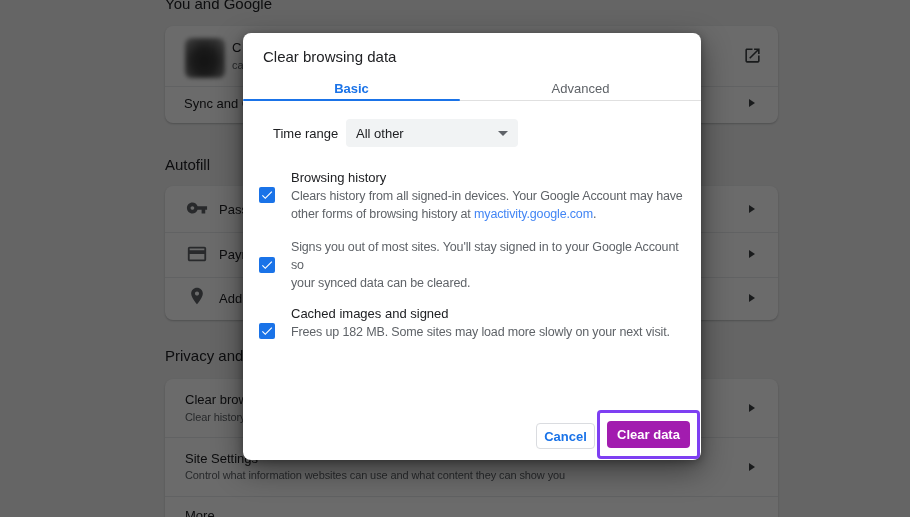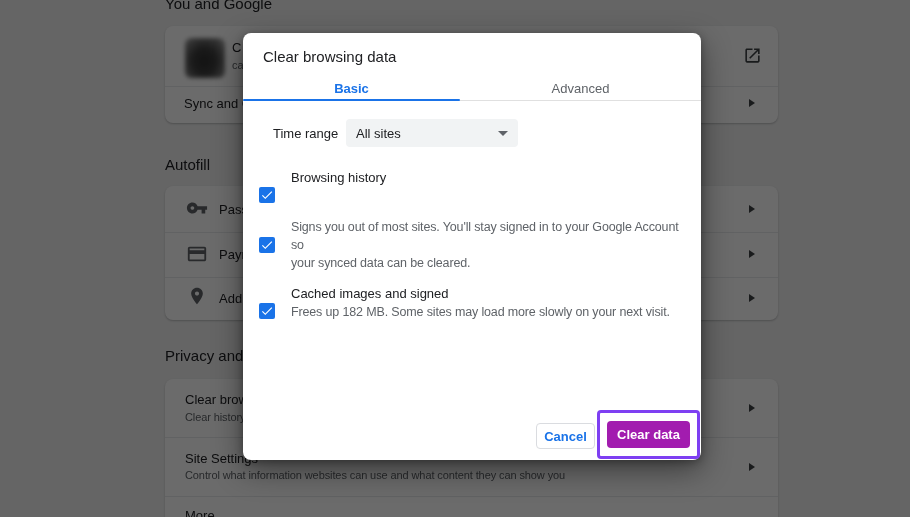--- a/index.html
+++ b/index.html
@@ -142,35 +142,37 @@
 
     <div class="tabs">
       <div class="tab tab-advanced">Advanced</div>
       <div class="tab tab-basic">Basic</div>
       <div class="tab-underline"></div>
     </div>
 
     <div class="row-time">
       <div class="time-label">Time range</div>
       <div class="select">
-        <span>All sites</span>
+        <span>All other</span>
         <span class="select-arrow"></span>
       </div>
     </div>
 
     <div class="cb-list">
 
       <div class="cb-item">
         <div class="cb-box">
           <svg viewBox="0 0 24 24">
               <path d="M9 16.2L4.8 12l-1.4 1.4L9 19 21 7l-1.4-1.4z" fill="#ffffff"></path>
             </svg>
         </div>
         <div class="cb-text">
           <div class="cb-title">Browsing history</div>
+          <div class="cb-desc"><span>Clears history from all signed-in devices. Your Google Account may have
+other forms of browsing history at </span><a class="link" href="#">myactivity.google.com</a><span>.</span></div>
         </div>
       </div>
 
       <div class="cb-item gap1">
         <div class="cb-box">
           <svg viewBox="0 0 24 24">
               <path d="M9 16.2L4.8 12l-1.4 1.4L9 19 21 7l-1.4-1.4z" fill="#ffffff"></path>
             </svg>
         </div>
         <div class="cb-text">

